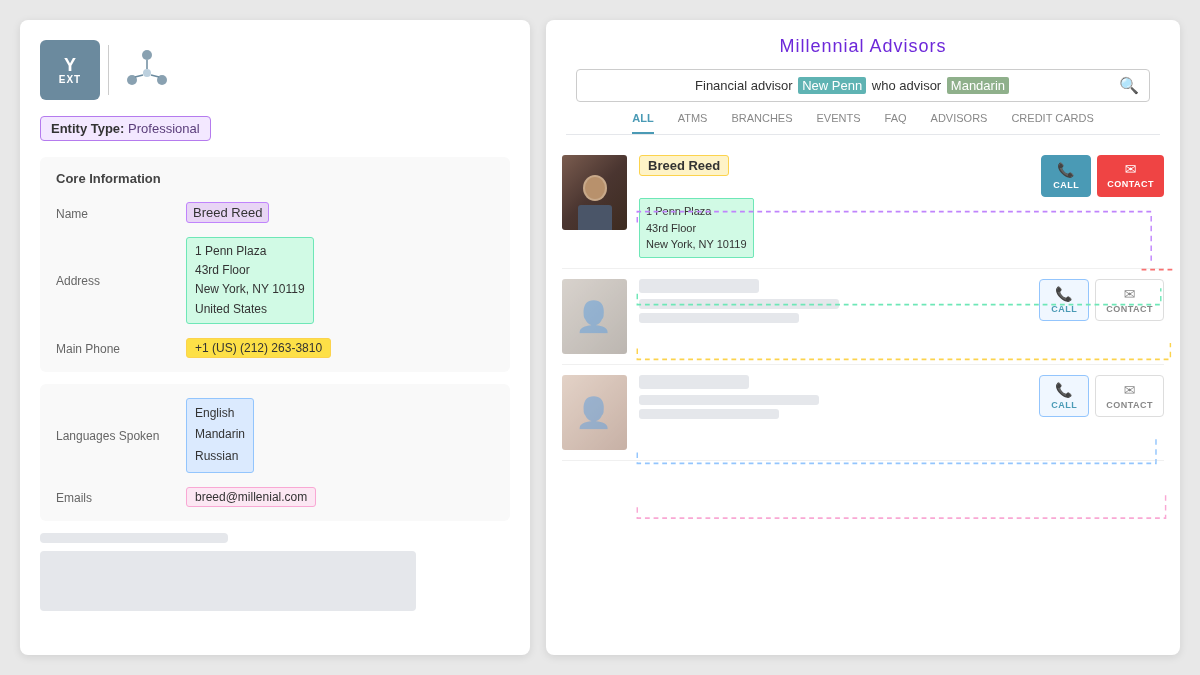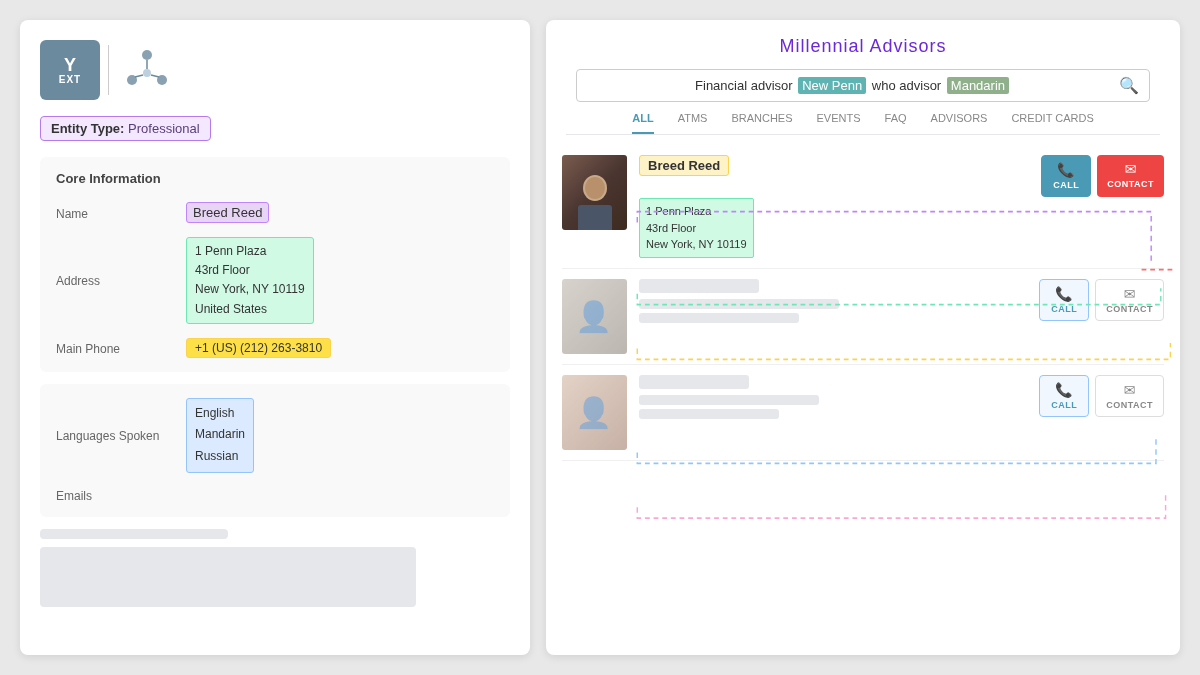--- a/index.html
+++ b/index.html
@@ -510,20 +510,23 @@
         <div class="info-label">Languages Spoken</div>
         <div class="info-value">
           <span class="highlight-blue">
             English<br>Mandarin<br>Russian
           </span>
         </div>
       </div>
 
       <div class="info-row">
         <div class="info-label">Emails</div>
+        <div class="info-value">
+          <span class="highlight-pink">breed@millenial.com</span>
+        </div>
       </div>
     </div>
 
     
     <div>
       <div class="placeholder-box w-40" style="height:10px; margin-bottom:8px;"></div>
       <div class="placeholder-box w-80" style="height:60px; margin-bottom:8px;"></div>
     </div>
   </div>
 

